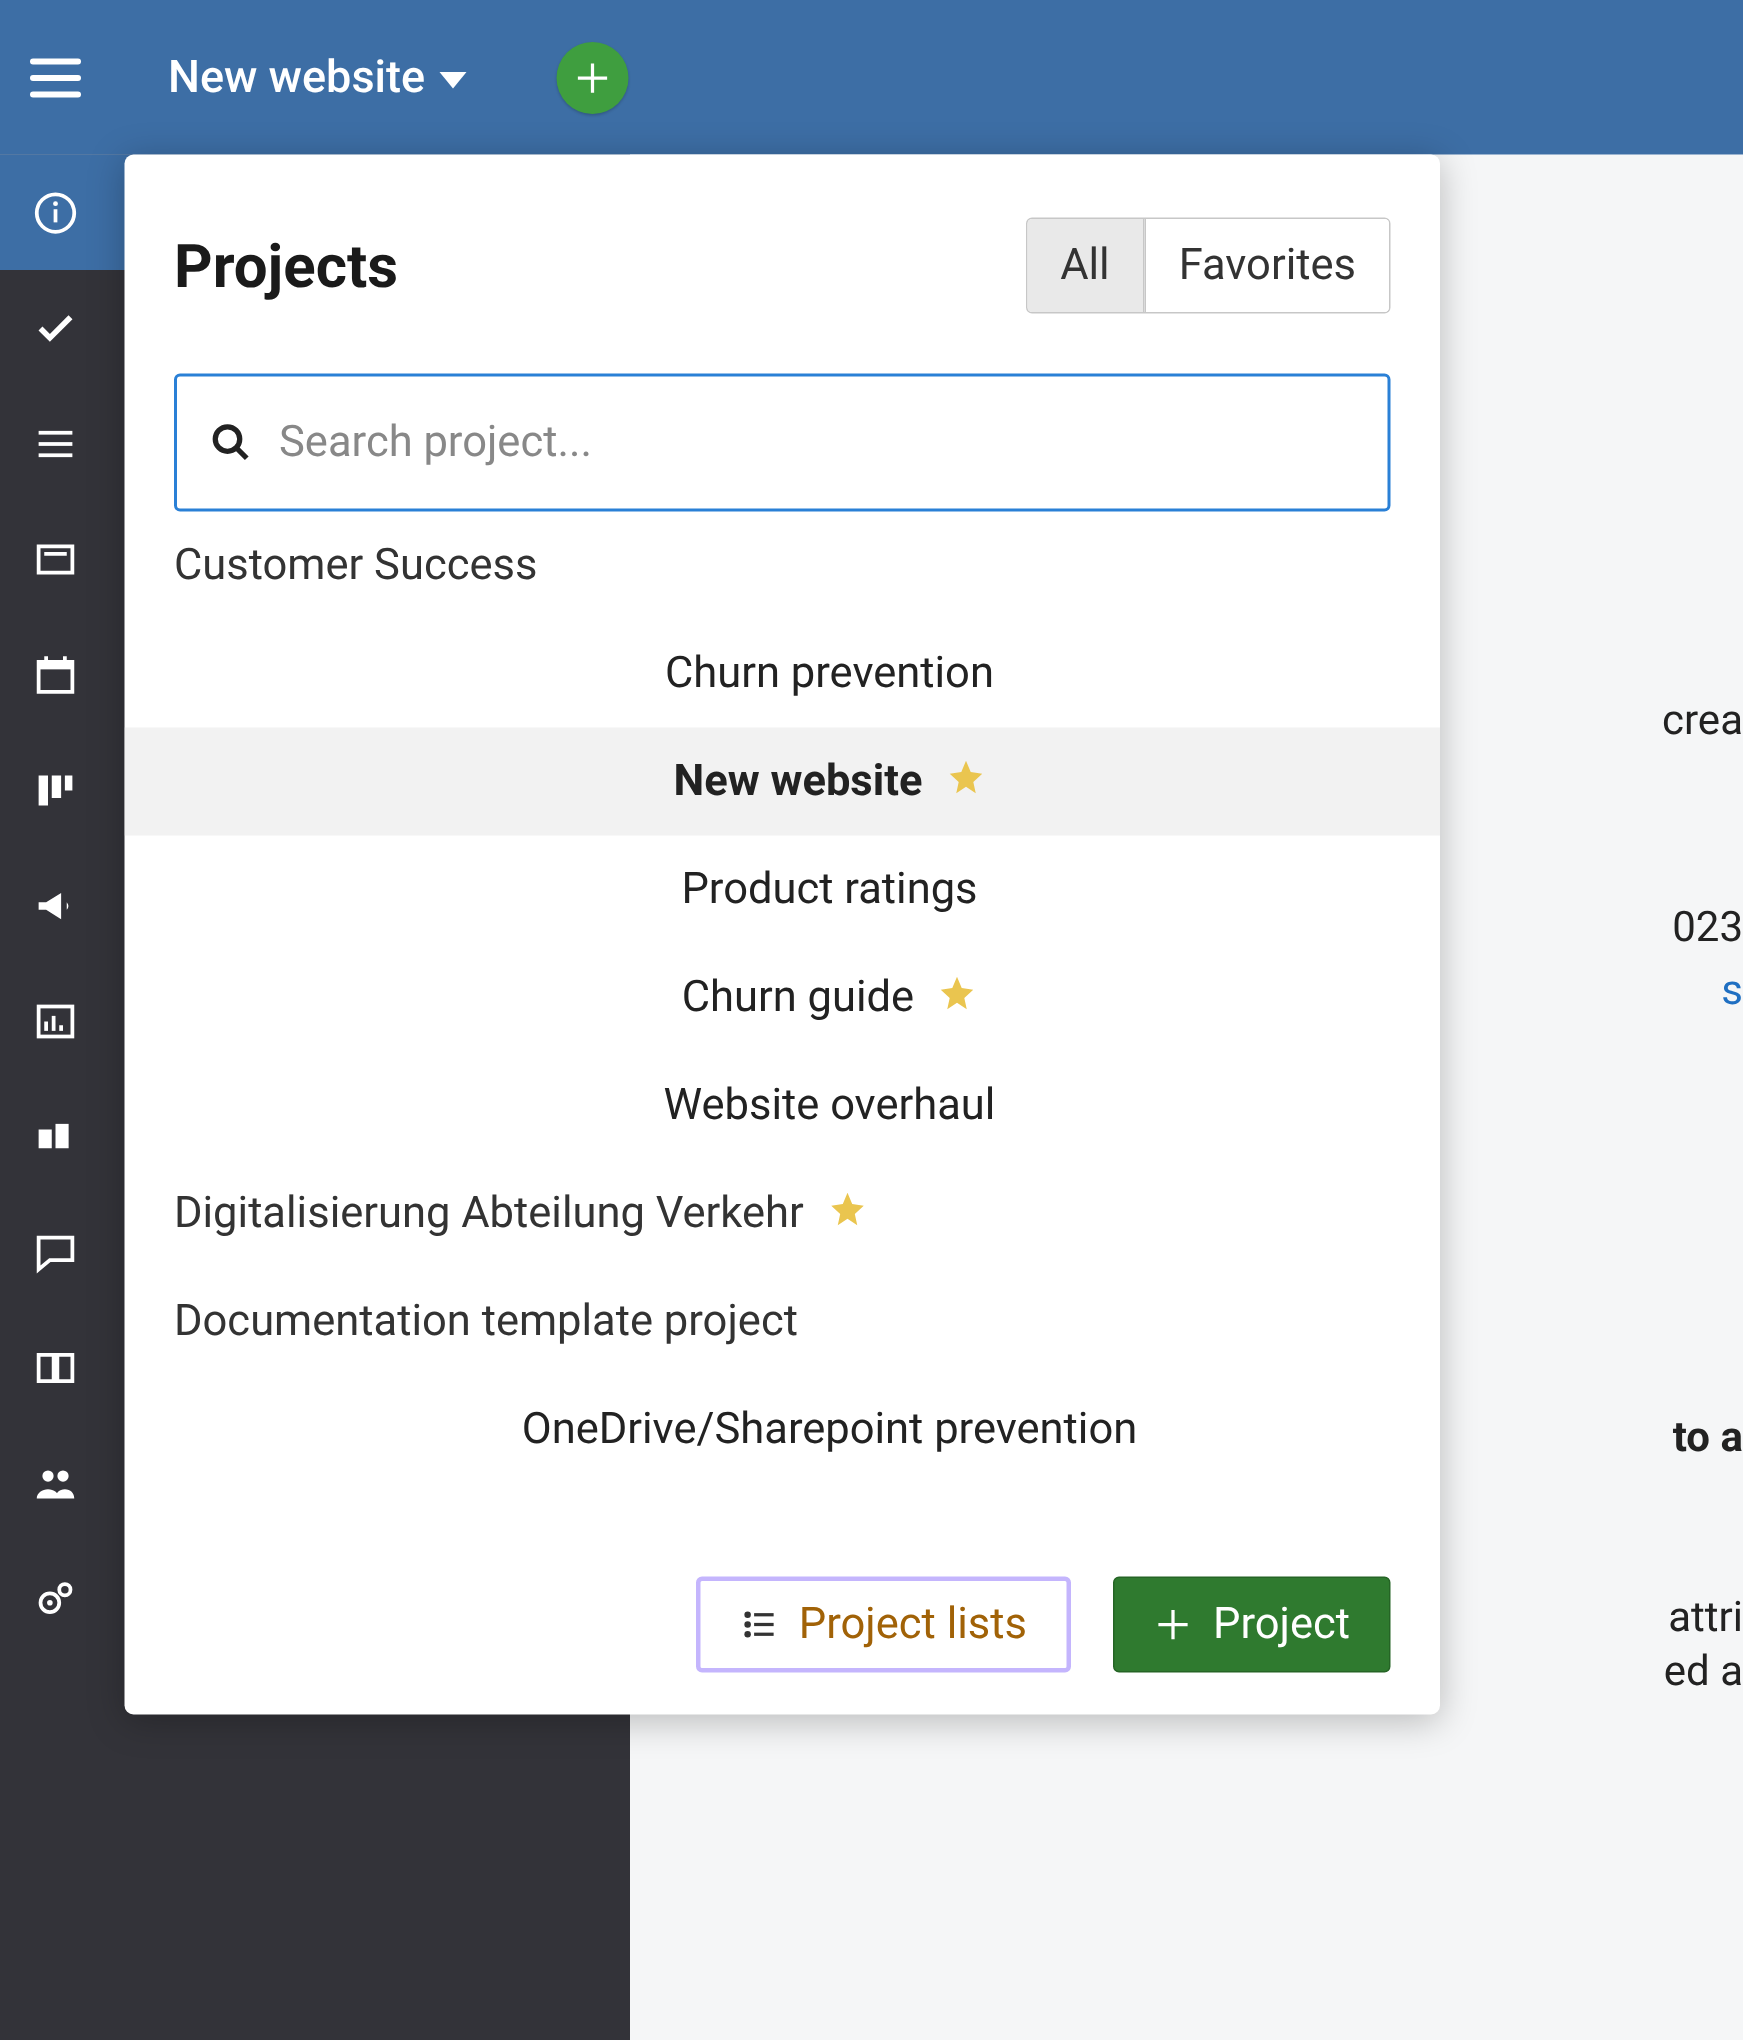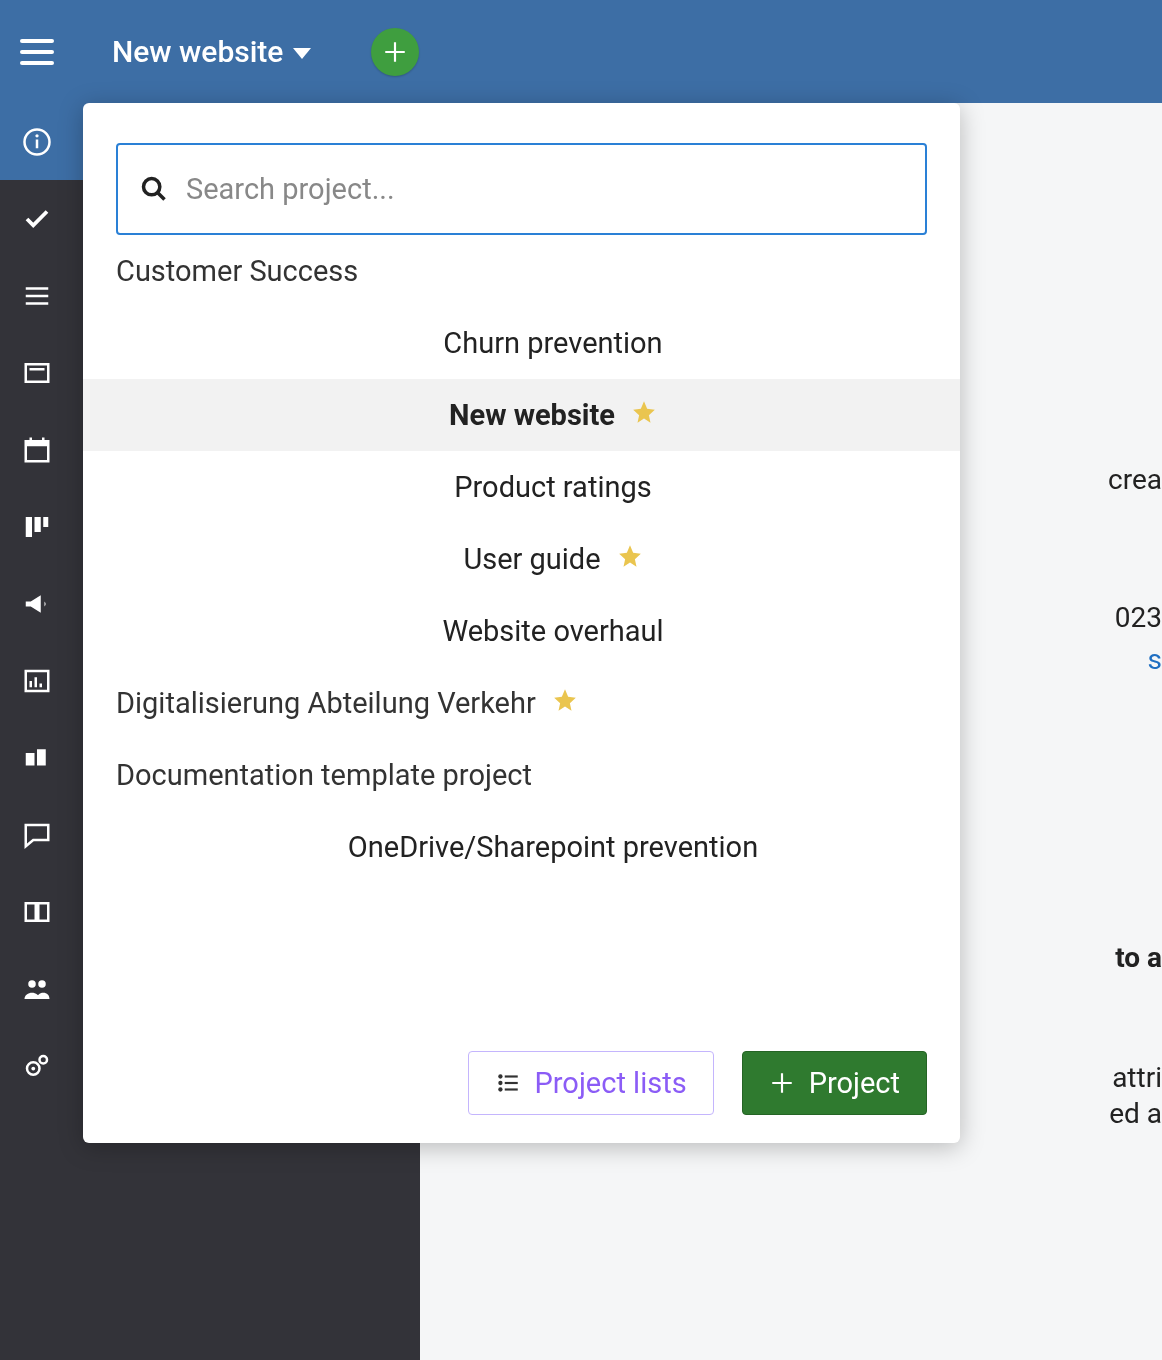--- a/index.html
+++ b/index.html
@@ -154,21 +154,21 @@
     padding: 20px 33px 28px 33px;
   }
   .btn {
     display:flex; align-items:center; gap:14px;
     height:64px; padding:0 26px;
     border-radius:4px;
     font-size:29px;
     cursor:pointer;
     font-family:inherit;
   }
-  .btn.secondary { background:#fff; border:1px solid #c4b5fd; color:#8b5cf6;}
+  .btn.secondary { background:#fff; border:3px solid #c4b5fd; color:#a16207;}
   .btn.primary { background:#2f7a2f; color:#fff; border:1px solid #256425;}
   .btn svg { width:26px; height:26px;}
 </style>
 </head>
 <body>
 
 <div class="topbar">
   <div class="hamburger">
     <span></span>
       <span></span>
@@ -313,20 +313,27 @@
 <div class="content-bg">
   <span class="frag" style="top:360px; right:0;">crea</span>
   <span class="frag" style="top:498px; right:0;">023</span>
   <span class="frag" style="top:540px; right:0; color:#1f6fc2;">s</span>
   <span class="frag" style="top:838px; right:0; font-weight:700;">to a</span>
   <span class="frag" style="top:958px; right:0;">attri</span>
   <span class="frag" style="top:994px; right:0;">ed a</span>
 </div>
 
 <div class="panel">
+  <div class="panel-head">
+    <div class="panel-title">Projects</div>
+    <div class="seg">
+      <button class="active">All</button>
+      <button>Favorites</button>
+    </div>
+  </div>
   <div class="search-wrap">
     <div class="search">
       <svg viewBox="0 0 24 24" width="28" height="28">
           <circle cx="10" cy="10" r="7" fill="none" stroke="#222" stroke-width="3"></circle>
           <line x1="15" y1="15" x2="21" y2="21" stroke="#222" stroke-width="3"></line>
         </svg>
       <input type="text" placeholder="Search project..." style="">
     </div>
   </div>
 
@@ -341,21 +348,21 @@
     <div class="proj-item selected">
       <span>New website</span>
       <span class="star"><svg viewBox="0 0 24 24">
             <path d="M12 2l2.9 6.9L22 10l-5.5 5 1.5 7L12 18l-6 4 1.5-7L2 10l7.1-1.1z" fill="#eac54f"></path>
           </svg></span>
     </div>
     <div class="proj-item">
       <span>Product ratings</span>
     </div>
     <div class="proj-item">
-      <span>User guide</span>
+      <span>Churn guide</span>
       <span class="star"><svg viewBox="0 0 24 24">
             <path d="M12 2l2.9 6.9L22 10l-5.5 5 1.5 7L12 18l-6 4 1.5-7L2 10l7.1-1.1z" fill="#eac54f"></path>
           </svg></span>
     </div>
     <div class="proj-item">
       <span>Website overhaul</span>
     </div>
 
     <div class="group-label">
       <span>Digitalisierung Abteilung Verkehr</span>

